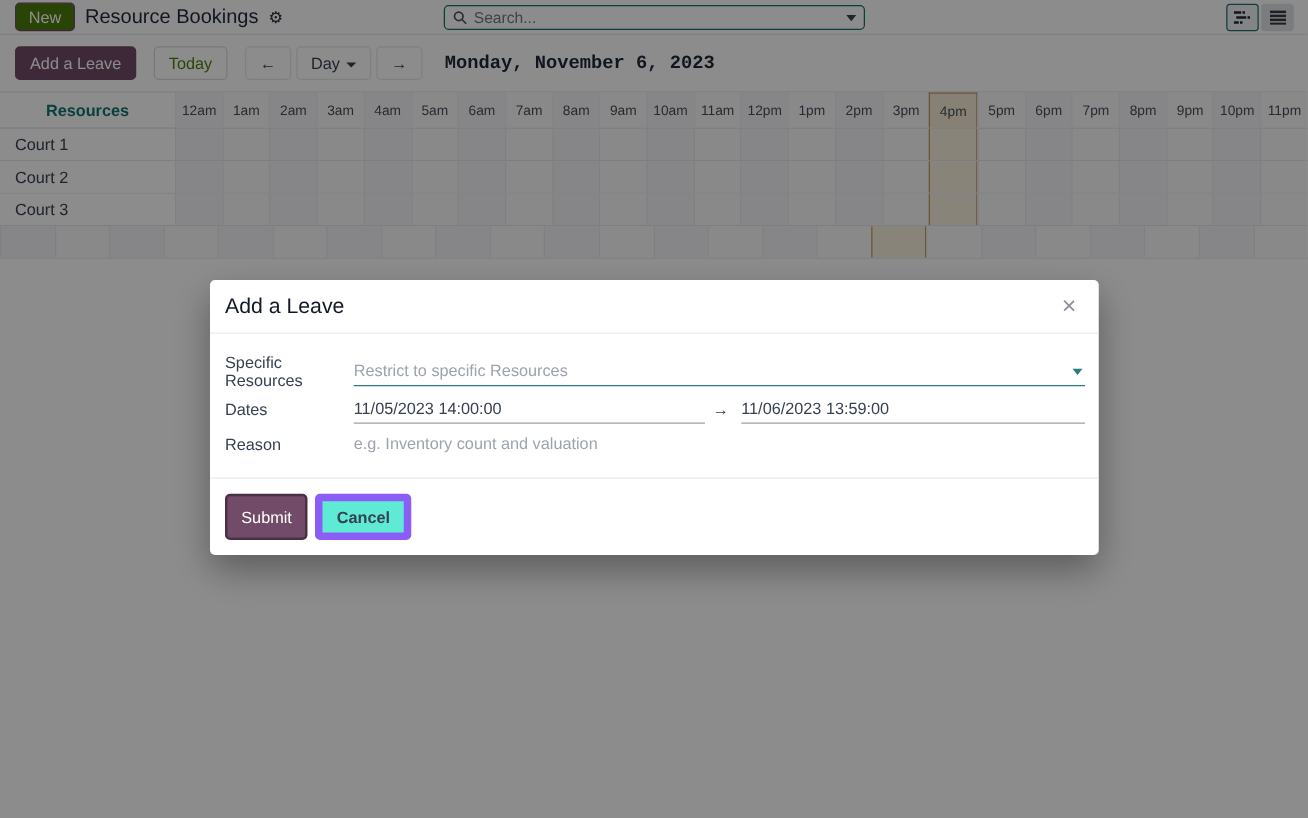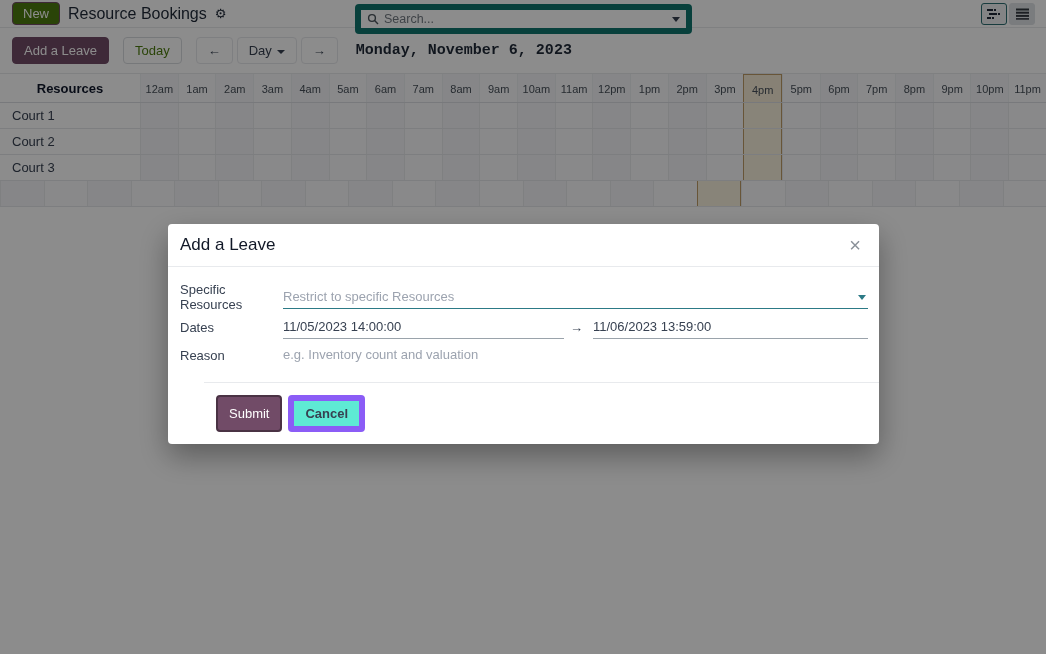--- a/index.html
+++ b/index.html
@@ -24,22 +24,22 @@
   .btn-new {
     background: #4d7c0f; color: #fff; border: 1px solid #714B67;
     border-radius: 4px; font-size: 13px; padding: 3px 10px; cursor: pointer;
     font-family: inherit;
   }
   .app-title { font-size: 16px; color: #1f2937; white-space: nowrap; }
   .gear { font-size: 13px; color: #1f2937; line-height: 1; cursor: pointer; }
 
   .search-box {
     position: absolute; left: 355px; top: 4px;
-    width: 337px; height: 30px;
-    border: 6px solid #0f766e; border-radius: 4px;
+    width: 337px; height: 20px;
+    border: 1px solid #0f766e; border-radius: 4px;
     display: flex; align-items: center; background: #fff; padding: 0 6px;
   }
   .search-box svg { flex: none; }
   .search-input {
     border: 0; outline: none; flex: 1; font-size: 12.5px; color: #374151;
     margin-left: 5px; background: transparent; font-family: inherit;
   }
   .search-input::placeholder { color: #737a82; }
   .search-caret {
     width: 0; height: 0; border-left: 4px solid transparent;
@@ -69,21 +69,21 @@
     display: inline-block; width: 0; height: 0; margin-left: 5px; vertical-align: middle;
     border-left: 4px solid transparent; border-right: 4px solid transparent;
     border-top: 4px solid #374151;
   }
   .date-title { font-size: 15px; font-weight: bold; color: #1f2937; margin-left: 12px; font-family: Liberation Mono, monospace; }
 
   
   .gantt-header { display: flex; height: 29px; border-bottom: 1px solid #dadde2; align-items: stretch; }
   .resources-cell {
     flex: 0 0 140px; display: flex; align-items: center; justify-content: center;
-    font-size: 13px; font-weight: bold; color: #0f172a;
+    font-size: 13px; font-weight: bold; color: #0f766e;
   }
   .hour-cell {
     flex: 1 1 0; text-align: center; font-size: 11px; font-weight: normal; color: #474f59;
     padding-top: 9px; border-left: 1px solid #eceef0; background: #f4f5f7;
   }
   .hour-cell.odd { background: #f9fafb; }
   .hour-cell.current {
     background: #f6ecd5;
     border-left: 1px solid #bd9b66; border-right: 1px solid #bd9b66;
     border-top: 1px solid #bd9b66;
@@ -129,21 +129,21 @@
   .input-accent { border-bottom-color: #2c7a86; }
   .input-plain { border-bottom-color: transparent; }
   .m2o-caret {
     position: absolute; right: 2px; top: 9px; width: 0; height: 0; cursor: pointer;
     border-left: 4px solid transparent; border-right: 4px solid transparent;
     border-top: 5px solid #2c7a86;
   }
   .date-start { flex: 0 0 281px; }
   .date-end { flex: 1 1 auto; margin-left: 0; }
   .date-arrow { margin: 0 10px 0 6px; font-size: 13px; color: #374151; }
-  .modal-footer { border-top: 1px solid #e8eaed; padding: 12px; display: flex; gap: 6px; margin-left: 36px; }
+  .modal-footer { border-top: 1px solid #e8eaed; padding: 12px; display: flex; gap: 6px; }
   .btn-submit {
     background: #714B67; color: #fff; border: 2px solid #4a3244;
     border-radius: 4px; font-size: 13px; padding: 4px 11px; cursor: pointer; font-family: inherit;
   }
   .btn-cancel {
     background: #5eead4; color: #374151; border: 6px solid #8b5cf6;
     border-radius: 4px; font-size: 13px; padding: 5px 11px; cursor: pointer; font-family: inherit; font-weight: bold;
   }
 </style>
 </head>

